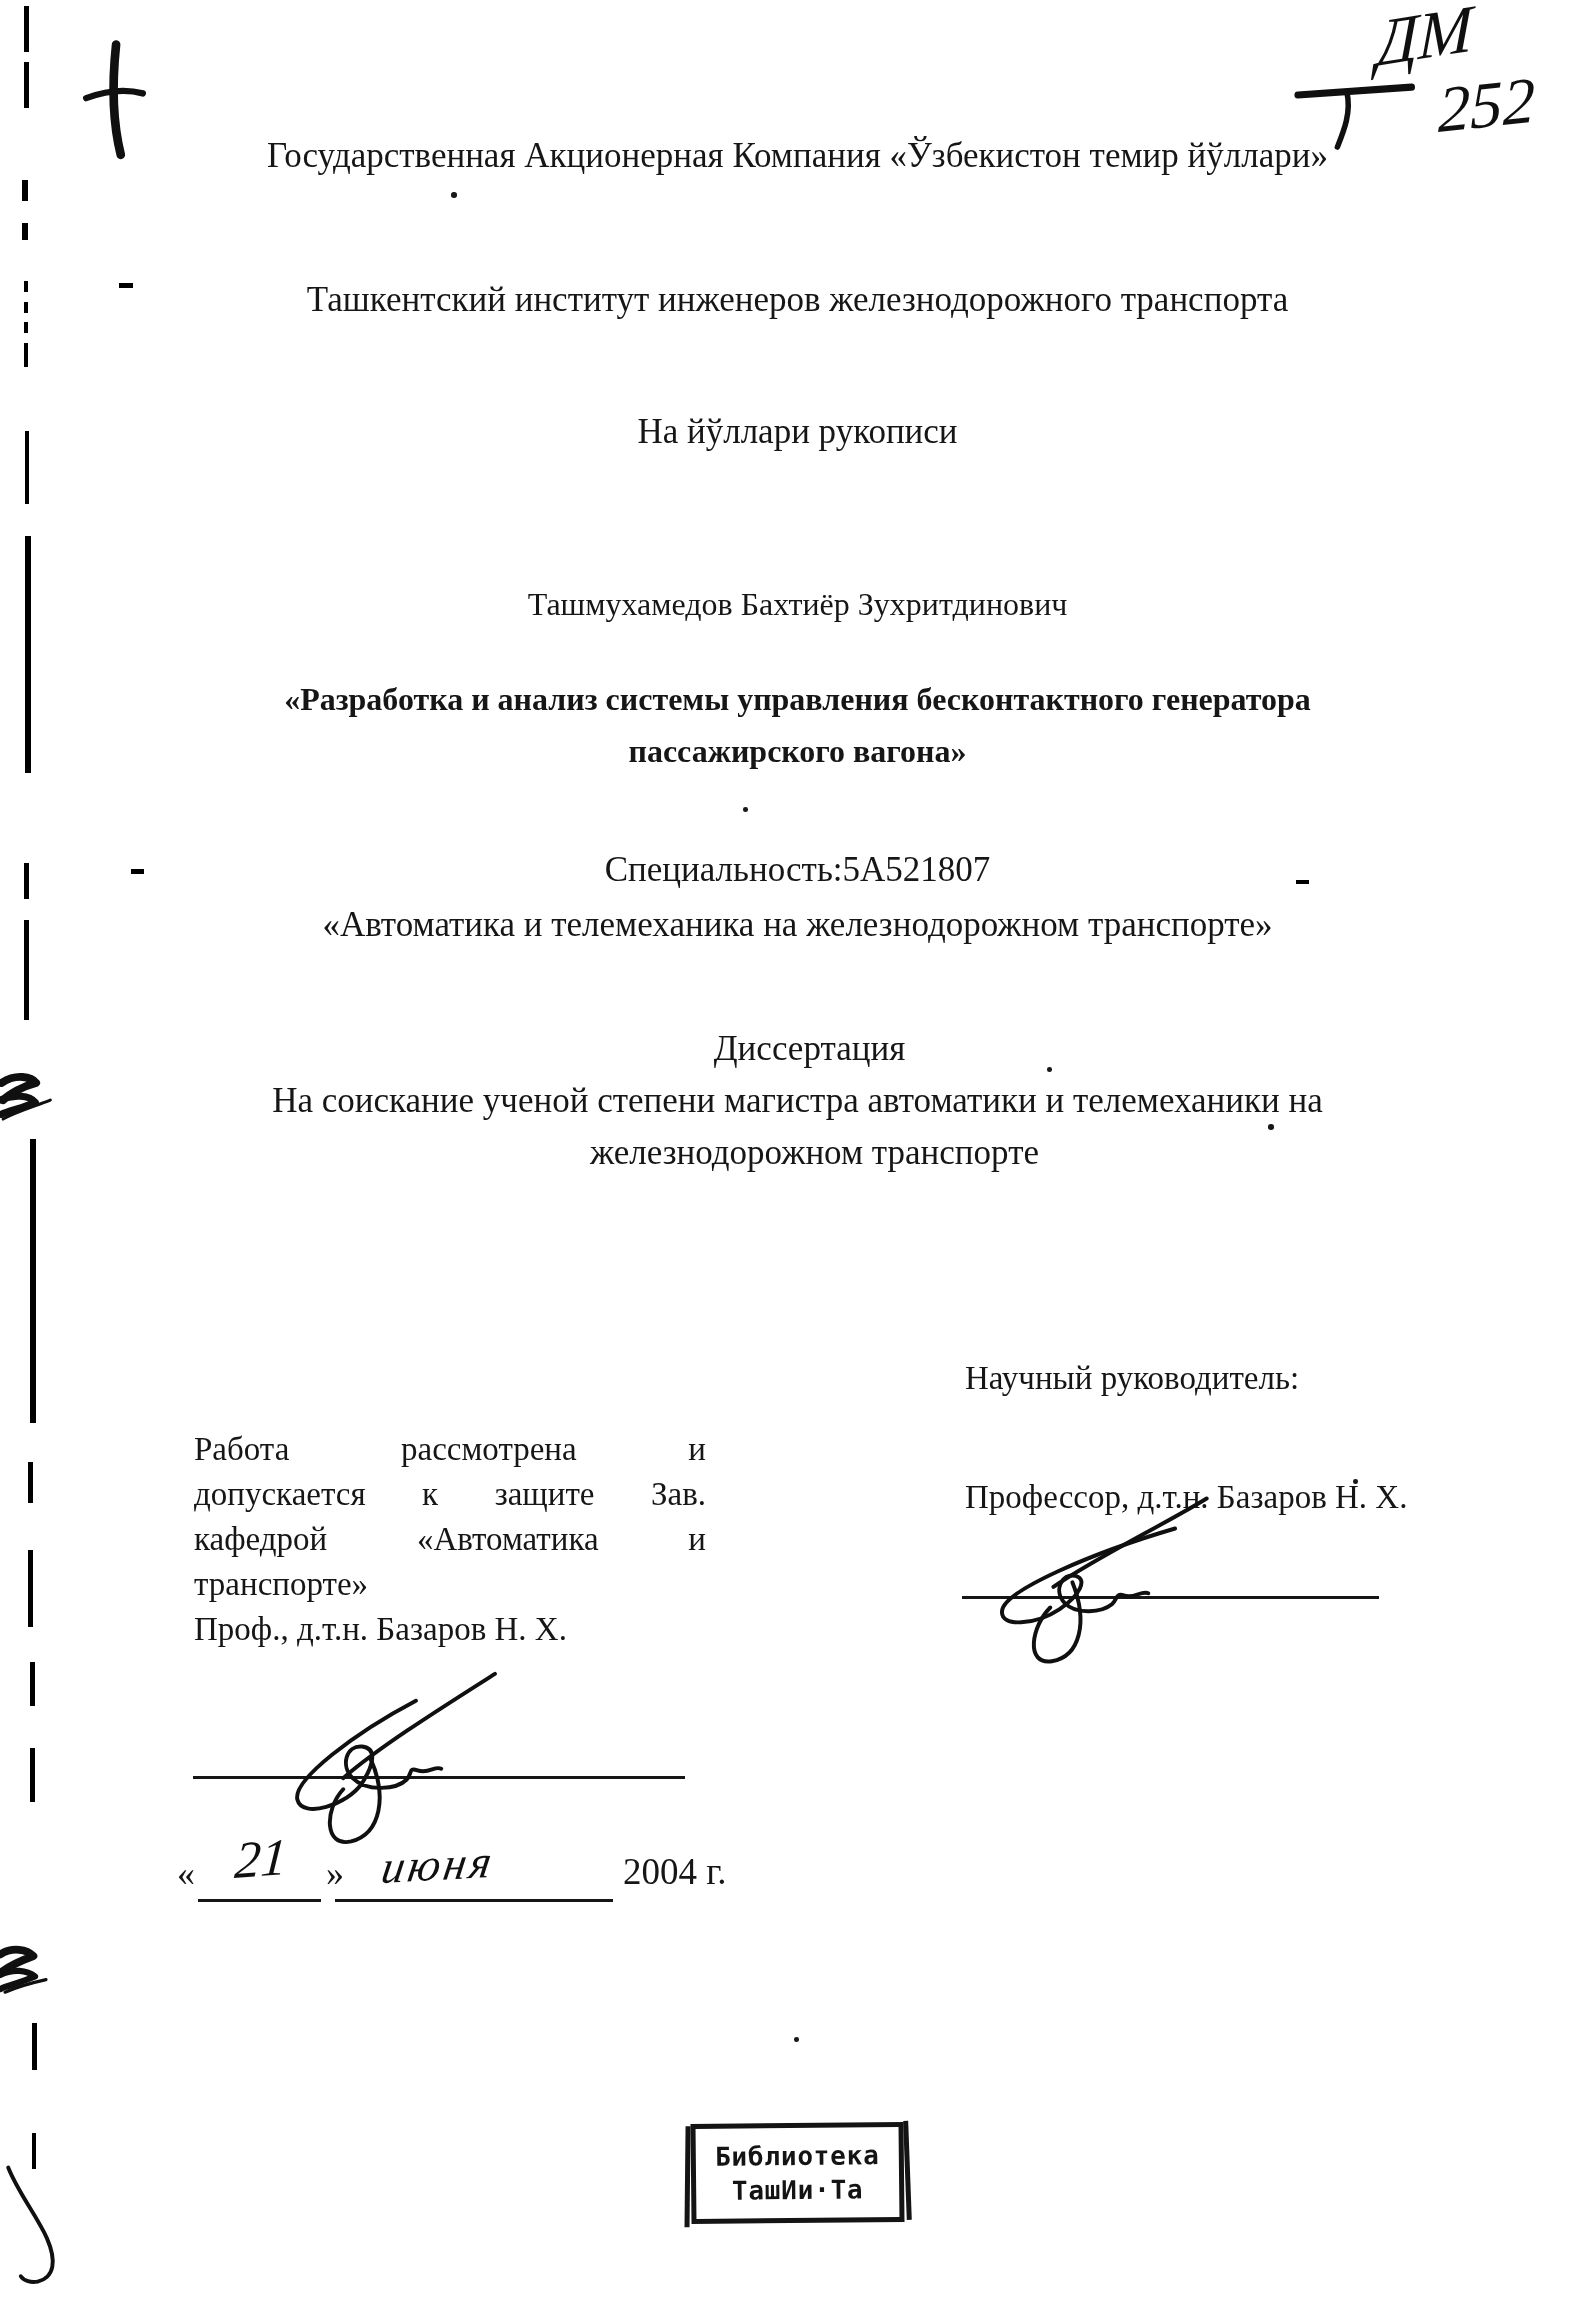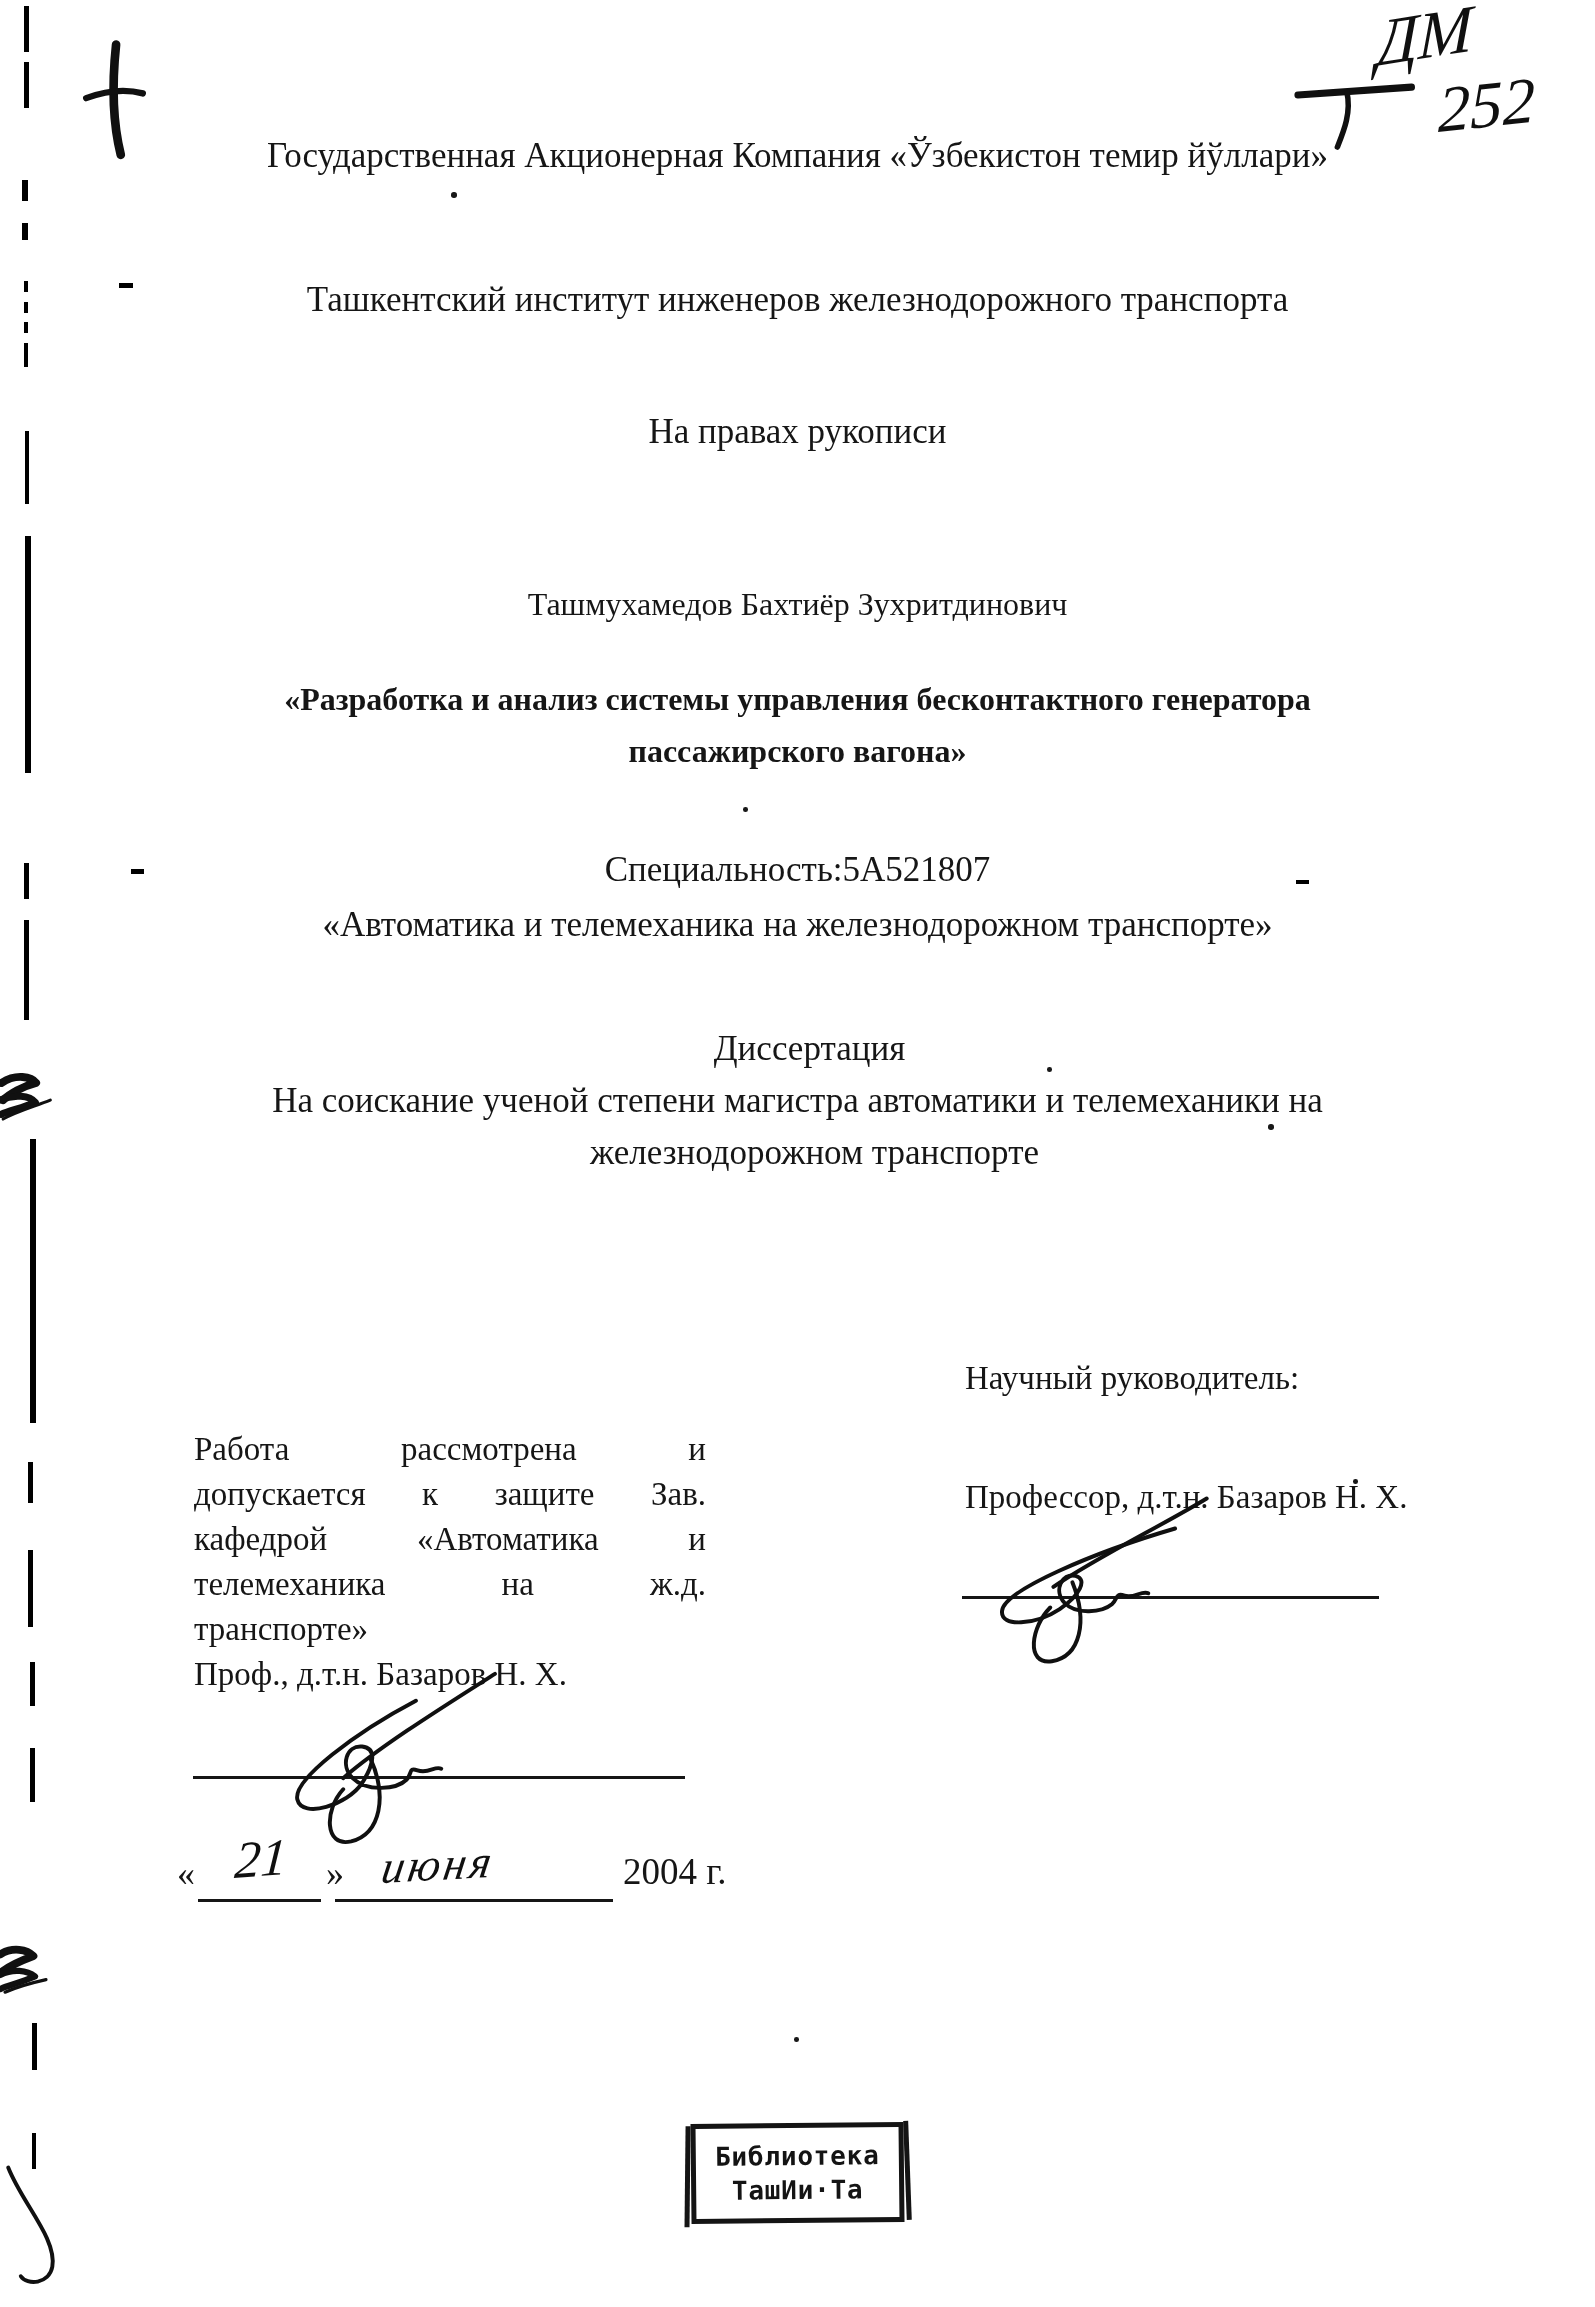--- a/index.html
+++ b/index.html
@@ -106,39 +106,38 @@
 
   <span class="hand" style="left:1376px;top:6.3px;font-size:66px;transform:rotate(-9deg) skewX(-10deg);">ДМ</span>
   <svg class="art" style="left:1296px;top:84px;" width="119" height="67" viewBox="0 0 150 85">
     <path d="M2,14 L146,4" stroke-width="9"></path>
     <path d="M64,10 C70,36 60,60 52,80" stroke-width="7"></path>
   </svg>
   <span class="hand" style="left:1438px;top:73px;font-size:65px;transform:rotate(-6deg) skewX(-6deg);">252</span>
 
   <div class="cline fs44" style="top:280px;">Ташкентский институт инженеров железнодорожного транспорта</div>
   <div class="cline fs44" style="top:136px;">Государственная Акционерная Компания «Ўзбекистон темир йўллари»</div>
-  <div class="cline fs44" style="top:412px;">На правах рукописи</div>
+  <div class="cline fs44" style="top:412px;">На йўллари рукописи</div>
 
   <div class="cline fs45" style="top:586px;">Ташмухамедов Бахтиёр Зухритдинович</div>
 
   <div class="cline fs45 bold" style="top:681px;">«Разработка и анализ системы управления бесконтактного генератора</div>
   <div class="cline fs45 bold" style="top:733px;">пассажирского вагона»</div>
 
   <div class="cline fs44" style="top:850px;">Специальность:5А521807</div>
   <div class="cline fs44" style="top:905px;">«Автоматика и телемеханика на железнодорожном транспорте»</div>
 
   <div class="cline fs44" style="top:1029px;margin-left:12px;">Диссертация</div>
   <div class="cline fs44" style="top:1081px;">На соискание ученой степени магистра автоматики и телемеханики на</div>
   <div class="cline fs44" style="top:1133px;margin-left:17px;">железнодорожном транспорте</div>
 
   <div class="approval">
     <div class="just">Работа рассмотрена и</div>
     <div class="just">допускается к защите Зав.</div>
     <div class="just">кафедрой «Автоматика и</div>
-    <div class="just">телемеханика на ж.д.</div>
     <div>транспорте»</div>
     <div>Проф., д.т.н. Базаров Н. Х.</div>
   </div>
 
   <div class="rule" style="left:193px;top:1776px;width:492px;"></div>
   <svg class="art" style="left:261px;top:1669px;" width="245" height="182" viewBox="0 0 310 230">
     <path d="M296,6 C230,48 150,98 104,138" stroke-width="5"></path>
     <path d="M196,40 C120,80 40,140 46,165 C52,190 110,172 128,144 C144,119 146,100 128,98 C108,96 100,122 116,138 C134,156 172,152 184,140 C192,132 186,124 198,128 C212,133 220,122 228,126" stroke-width="5"></path>
     <path d="M138,112 C160,160 152,208 114,218 C80,226 80,178 104,152" stroke-width="5"></path>
   </svg>

